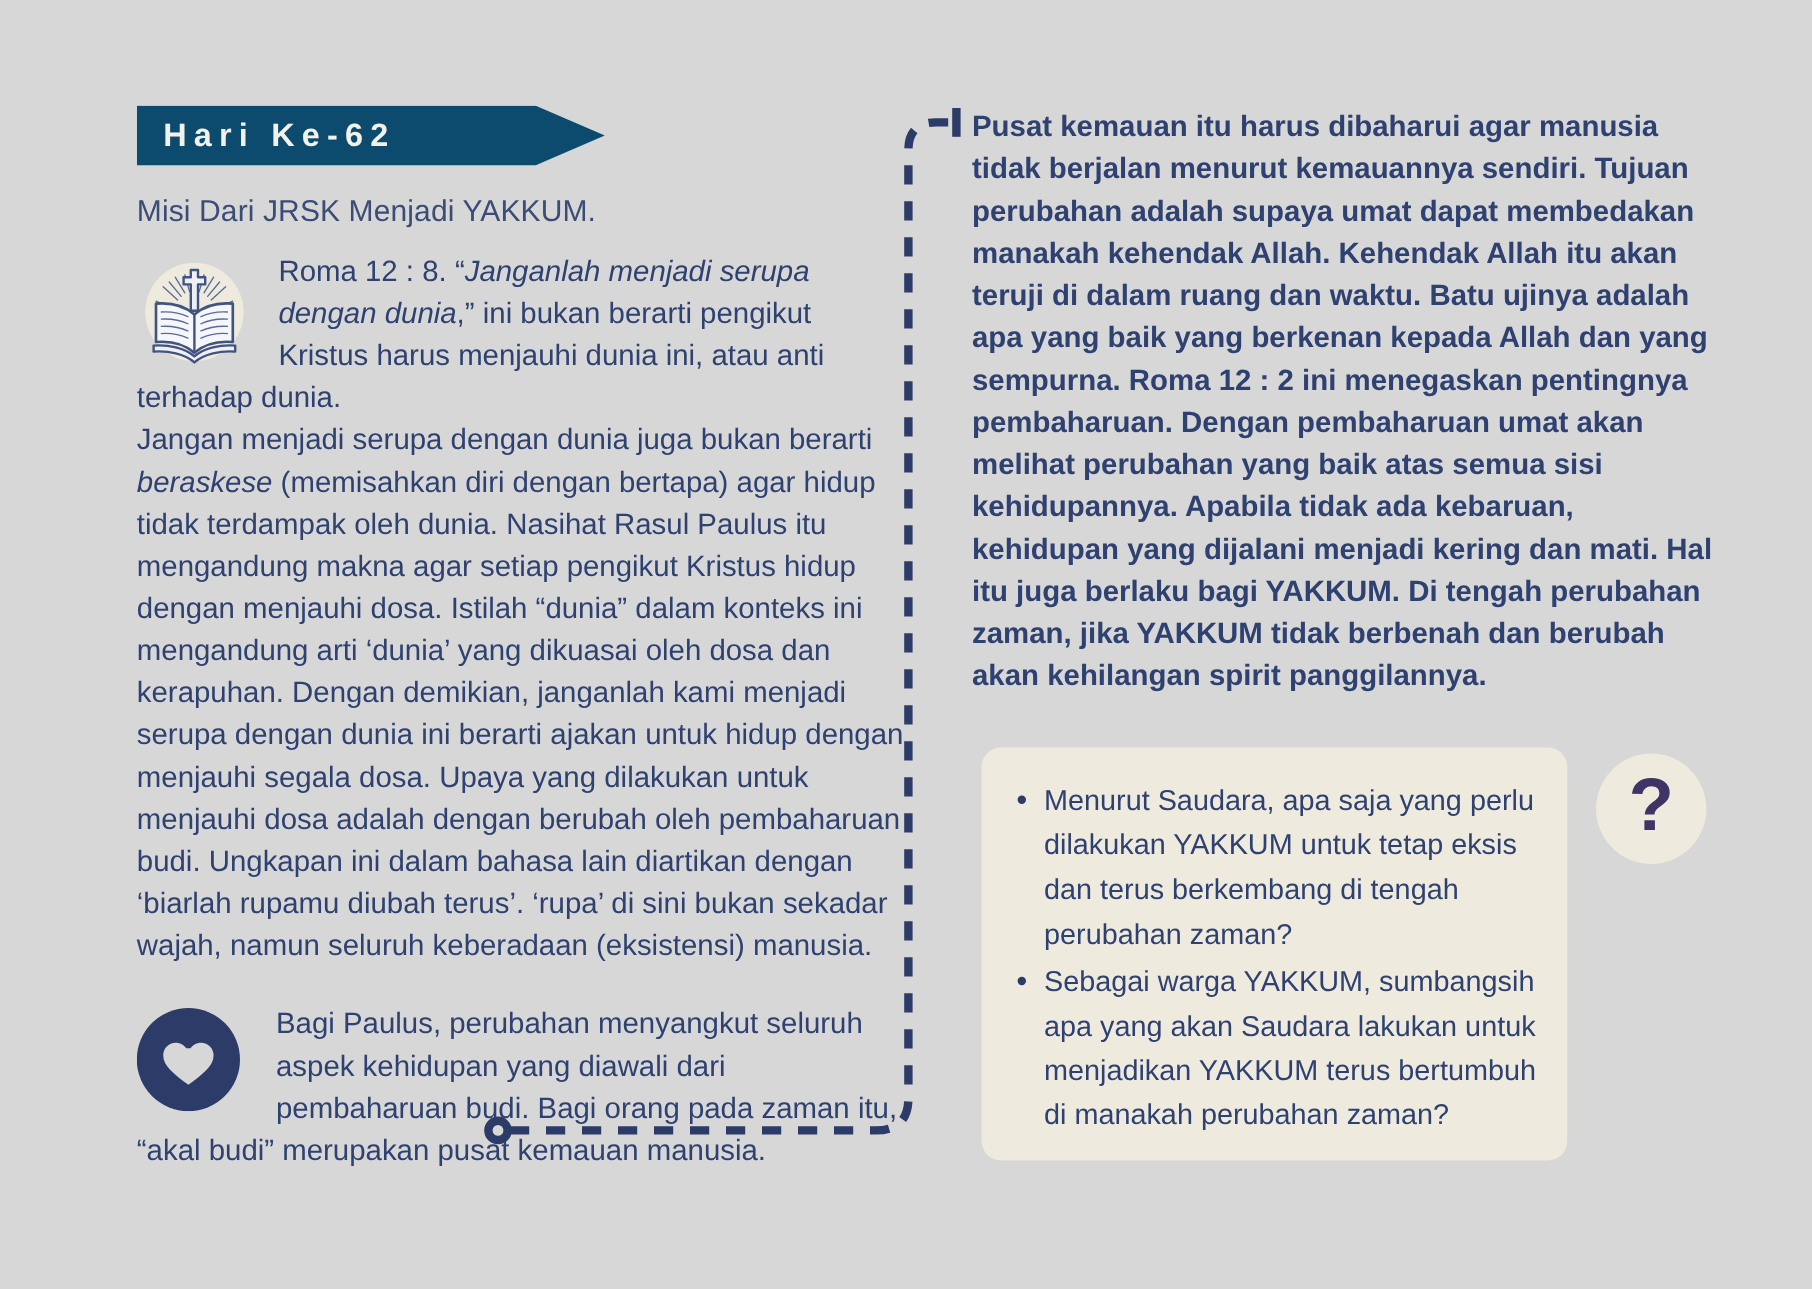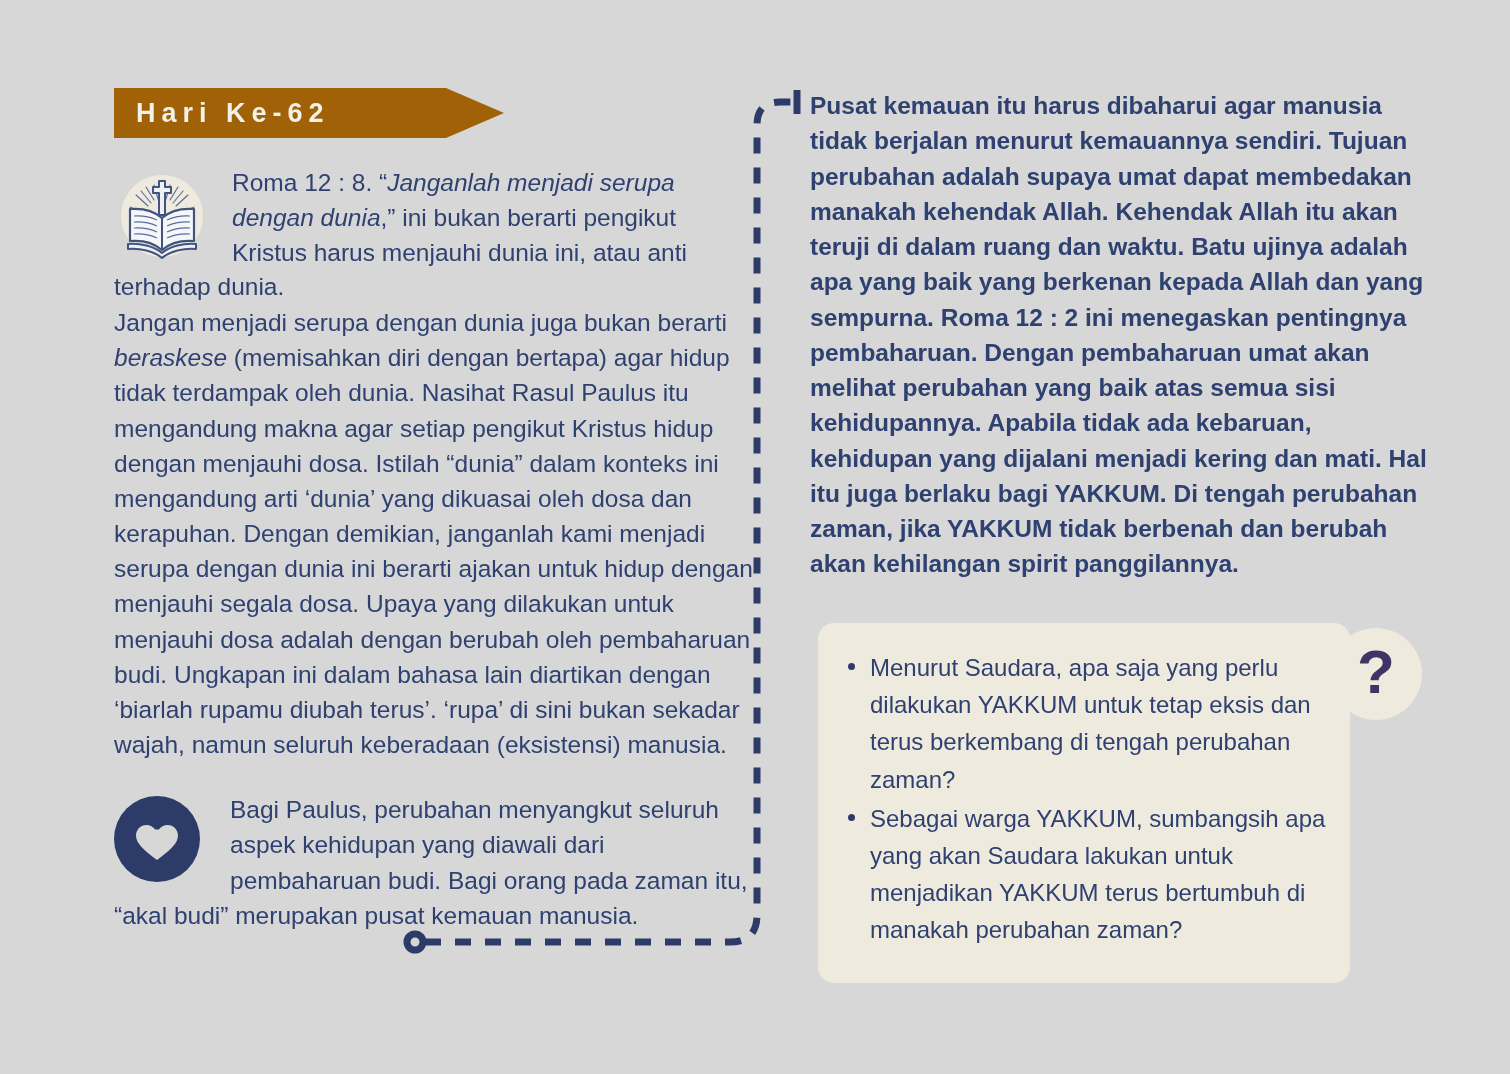--- a/index.html
+++ b/index.html
@@ -27,21 +27,21 @@
     left: 114px;
     top: 88px;
     width: 640px;
   }
 
   .day-banner {
     position: relative;
     display: block;
     width: 390px;
     height: 60px;
-    background: #a16207;
+    background: #0c4a6e;
     -webkit-clip-path: polygon(0 0, 332px 0, 390px 25px, 332px 50px, 0 50px);
     clip-path: polygon(0 0, 332px 0, 390px 25px, 332px 50px, 0 50px);
   }
   .day-banner-label {
     position: absolute;
     left: 22px;
     top: 0;
     line-height: 50px;
     color: #f2f1ea;
     font-size: 27px;
@@ -125,26 +125,26 @@
     line-height: 1.44;
     color: #2e4171;
     margin: 0;
   }
 
   
   .q-card {
     position: absolute;
     left: 818px;
     top: 623px;
-    width: 532px;
+    width: 488px;
     min-height: 318px;
     background: #efeade;
     border-radius: 16px;
     box-sizing: border-box;
-    padding: 26px 24px 32px 22px;
+    padding: 26px 24px 16px 22px;
   }
   .q-list {
     margin: 0;
     padding: 0 0 0 30px;
     list-style: none;
   }
   .q-list li {
     position: relative;
     font-size: 24px;
     line-height: 1.55;
@@ -185,20 +185,21 @@
 <body>
 
 <div class="page">
 
   <div class="left-col">
 
     <div class="day-banner">
       <span class="day-banner-label">Hari Ke-62</span>
     </div>
 
+    <div class="subtitle">Misi Dari JRSK Menjadi YAKKUM.</div>
 
     <div class="verse-block clearfix">
       <span class="bible-icon">
         <svg viewBox="0 0 96 96" xmlns="http://www.w3.org/2000/svg">
           <circle cx="48" cy="48" r="41" fill="#efeade"></circle>
           <g stroke="#5a6a99" stroke-width="1.1" fill="none" stroke-linecap="round">
             <line x1="48" y1="30" x2="48" y2="16"></line>
             <line x1="40" y1="32" x2="32" y2="19"></line>
             <line x1="56" y1="32" x2="64" y2="19"></line>
             <line x1="34" y1="38" x2="22" y2="27"></line>

